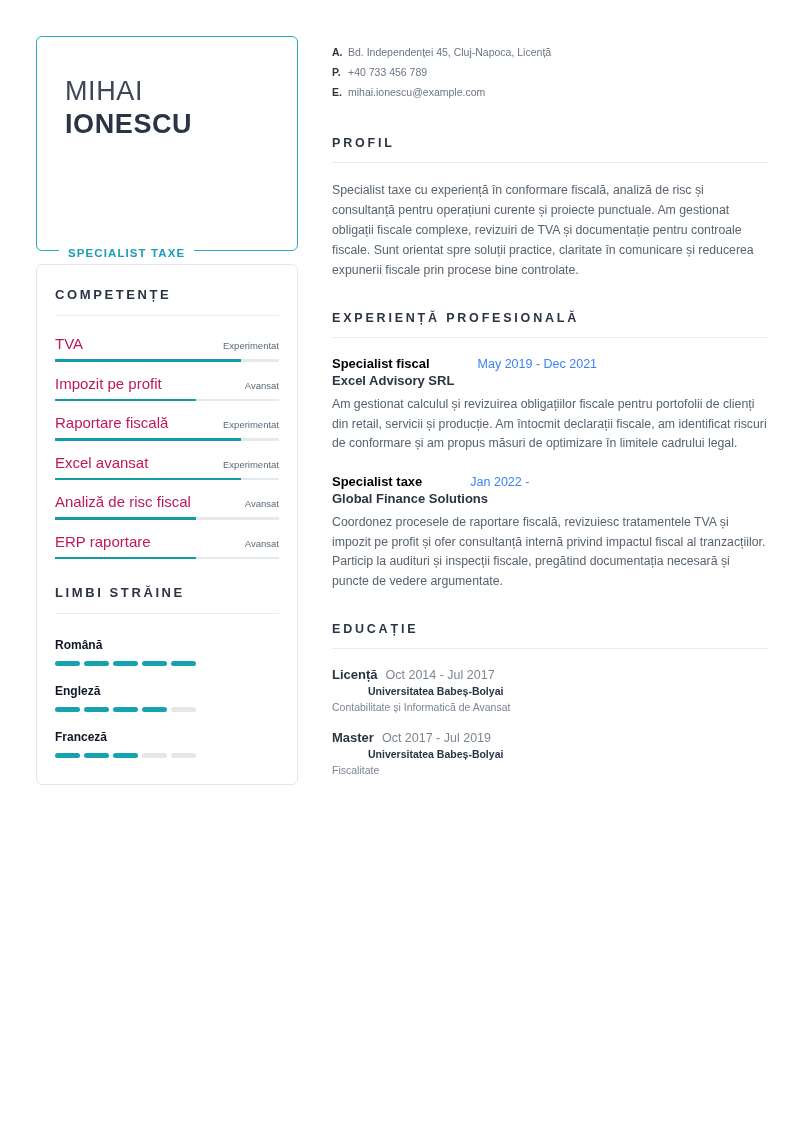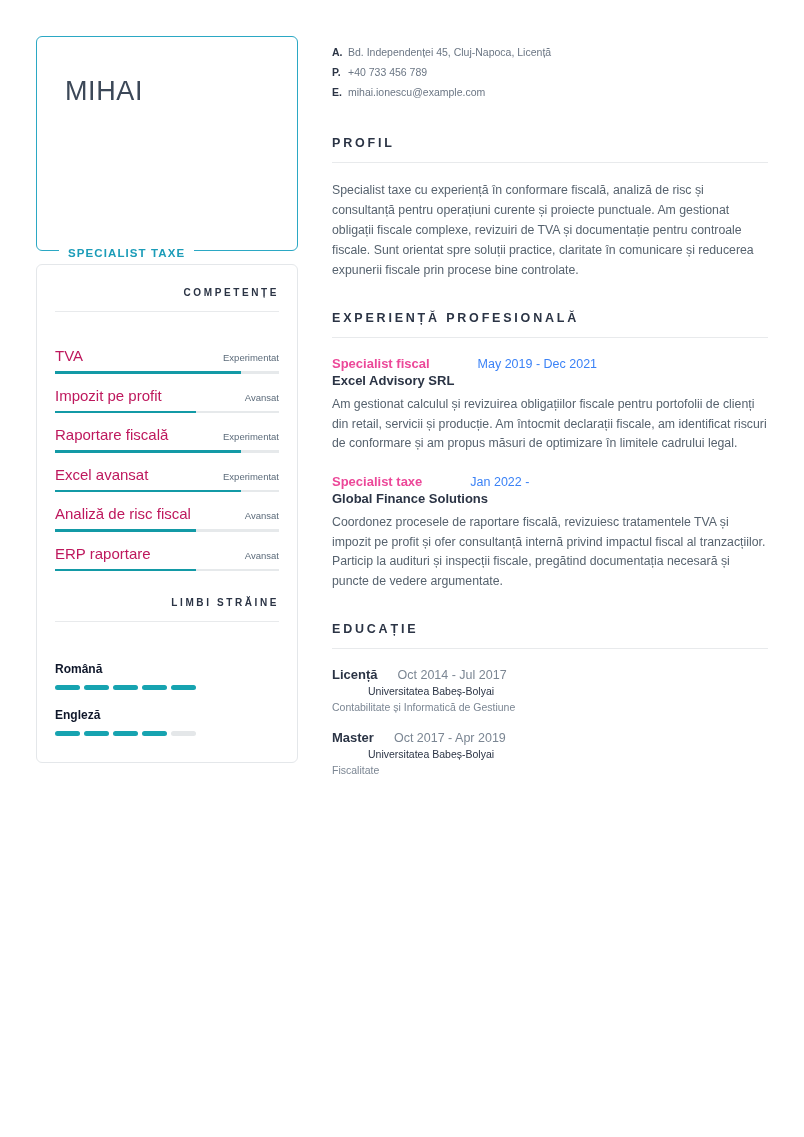--- a/index.html
+++ b/index.html
@@ -68,29 +68,28 @@
   }
 
   
   .side-card {
     border: 1px solid #e4e7ea;
     border-radius: 6px;
     padding: 22px 18px 26px 18px;
   }
 
   .side-heading {
-    font-size: 10px;
+    font-size: 13px;
     font-weight: 700;
     letter-spacing: 2.6px;
     color: #2b3445;
     text-transform: uppercase;
     padding-bottom: 13px;
     border-bottom: 1px solid #e8eaec;
-    margin-bottom: 22px;
-    text-align: right;
+    margin-bottom: 6px;
   }
   .side-heading.second { margin-top: 26px; }
 
   
   .skill-row { padding-top: 13px; }
   .skill-top {
     display: flex;
     align-items: baseline;
     justify-content: space-between;
     margin-bottom: 7px;
@@ -182,21 +181,21 @@
   .exp-line1 {
     display: flex;
     align-items: baseline;
     gap: 8px;
     flex-wrap: wrap;
     margin-bottom: 2px;
   }
   .exp-role {
     font-size: 13px;
     font-weight: 700;
-    color: #ec4899;
+    color: #000000;
   }
   .exp-dates {
     font-size: 12.5px;
     color: #3b82f6;
     font-weight: 400;
     padding-left: 40px;
   }
   .exp-company {
     font-size: 13px;
     font-weight: 700;
@@ -208,54 +207,55 @@
     line-height: 1.6;
     color: #57636f;
   }
 
   
   .edu-entry { margin-bottom: 17px; }
   .edu-entry:last-child { margin-bottom: 0; }
   .edu-line1 {
     display: flex;
     align-items: baseline;
-    gap: 20px;
+    gap: 8px;
     flex-wrap: wrap;
     margin-bottom: 3px;
   }
   .edu-degree {
     font-size: 13px;
     font-weight: 700;
     color: #2b3445;
   }
   .edu-dates {
     font-size: 12.5px;
     color: #7b8693;
   }
   .edu-school {
     font-size: 10.5px;
-    font-weight: 400;
+    font-weight: 700;
     color: #2b3445;
     margin-bottom: 4px;
     padding-left: 36px;
   }
   .edu-field {
     font-size: 10.5px;
     color: #7b8693;
   }
 </style>
 </head>
 <body>
 
 <div class="page">
 
   <div class="left-col">
 
     <div class="name-card">
       <div class="name-first">MIHAI</div>
+      <div class="name-last">IONESCU</div>
       <div class="job-title-strip">SPECIALIST TAXE</div>
     </div>
 
     <div class="side-card">
 
       <div class="side-heading">COMPETENȚE</div>
       <div id="skills-list">
           <div class="skill-row">
             <div class="skill-top">
               <span class="skill-name">TVA</span>
@@ -324,20 +324,30 @@
               <span class="lang-seg on"></span>
             </div>
           </div>
           <div class="lang-row">
             <div class="lang-name">Engleză</div>
             <div class="lang-dots">
               <span class="lang-seg on"></span>
               <span class="lang-seg on"></span>
               <span class="lang-seg on"></span>
               <span class="lang-seg on"></span>
+              <span class="lang-seg"></span>
+            </div>
+          </div>
+          <div class="lang-row">
+            <div class="lang-name">Franceză</div>
+            <div class="lang-dots">
+              <span class="lang-seg on"></span>
+              <span class="lang-seg on"></span>
+              <span class="lang-seg on"></span>
+              <span class="lang-seg"></span>
               <span class="lang-seg"></span>
             </div>
           </div>
         </div>
 
     </div>
   </div>
 
   <div class="right-col">
 
@@ -385,26 +395,26 @@
 
     <div class="section">
       <div class="main-heading">EDUCAȚIE</div>
       <div id="education-list">
           <div class="edu-entry">
             <div class="edu-line1">
               <span class="edu-degree">Licență</span>
               <span class="edu-dates">Oct 2014 - Jul 2017</span>
             </div>
             <div class="edu-school">Universitatea Babeș-Bolyai</div>
-            <div class="edu-field">Contabilitate și Informatică de Gestiune</div>
+            <div class="edu-field">Contabilitate și Informatică de Avansat</div>
           </div>
           <div class="edu-entry">
             <div class="edu-line1">
               <span class="edu-degree">Master</span>
-              <span class="edu-dates">Oct 2017 - Apr 2019</span>
+              <span class="edu-dates">Oct 2017 - Jul 2019</span>
             </div>
             <div class="edu-school">Universitatea Babeș-Bolyai</div>
             <div class="edu-field">Fiscalitate</div>
           </div>
         </div>
     </div>
 
   </div>
 </div>
 

